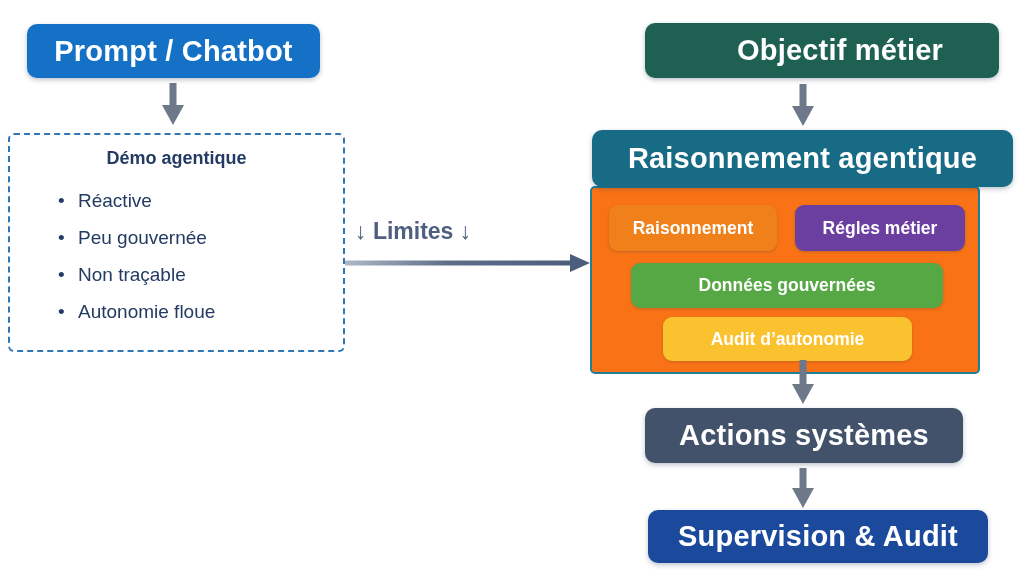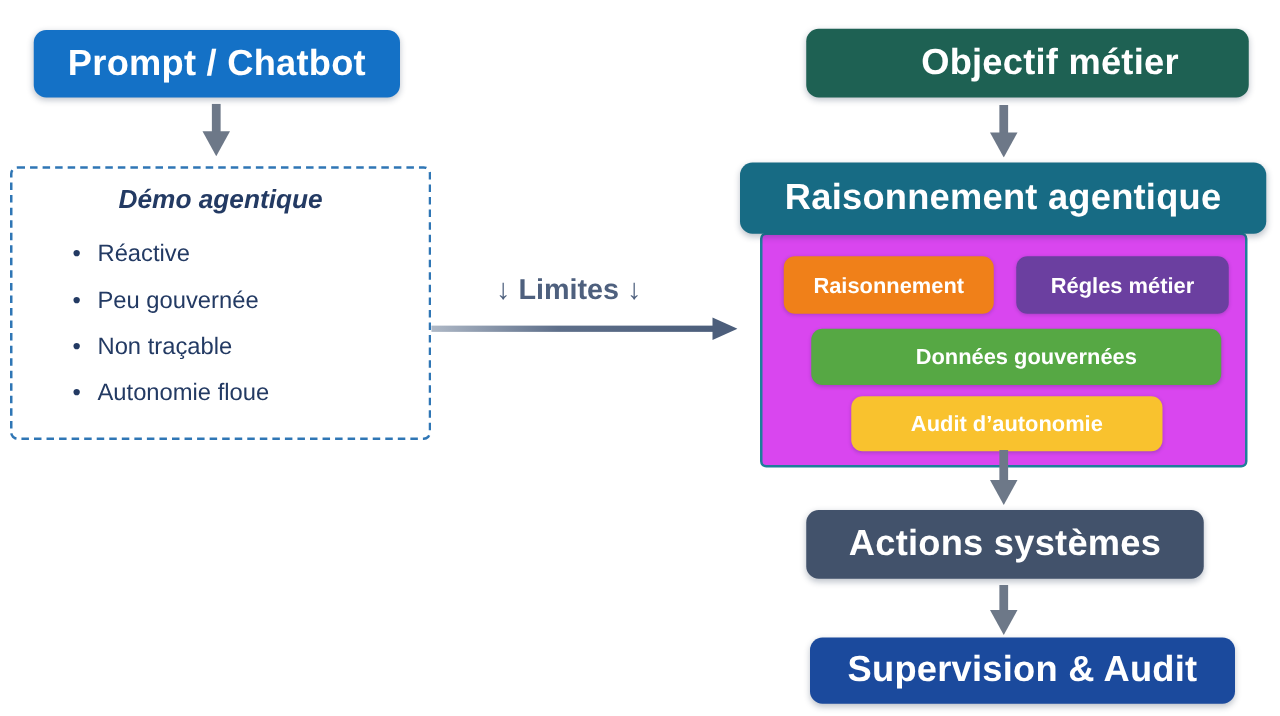--- a/index.html
+++ b/index.html
@@ -10,38 +10,38 @@
   .node{
     position:absolute;display:flex;align-items:center;justify-content:center;
     border-radius:10px;color:#ffffff;font-weight:bold;font-size:29px;
     box-shadow:0 2px 5px rgba(20,40,70,.28);letter-spacing:.2px;
   }
   .dashed-box{
     position:absolute;left:8px;top:133px;width:337px;height:219px;
     border:2px dashed #2f76b5;border-radius:6px;background:#ffffff;box-sizing:border-box;
   }
   .demo-title{
-    margin-top:13px;text-align:center;font-size:21px;font-weight:bold;color:#233a63;font-style:italic;
+    margin-top:13px;text-align:center;font-size:18px;font-weight:bold;color:#233a63;
   }
   .demo-list{
     list-style:none;margin:13px 0 12px 0;padding:0 0 0 48px;
   }
   .demo-list li{
     position:relative;font-size:19px;color:#233a63;line-height:37px;padding-left:20px;
   }
   .demo-list li::before{
     content:"\2022";position:absolute;left:0;top:0;color:#233a63;font-size:19px;
   }
   .limites-label{
-    position:absolute;left:355px;top:218px;width:200px;text-align:center;
+    position:absolute;left:355px;top:218px;width:200px;text-align:left;
     font-size:23px;font-weight:bold;color:#4e607e;
   }
   .orch-container{
-    position:absolute;left:608px;top:186px;width:390px;height:188px;
-    border:2px solid #1f7e9a;border-radius:5px;background:#d946ef;box-sizing:border-box;
+    position:absolute;left:590px;top:186px;width:390px;height:188px;
+    border:2px solid #1f7e9a;border-radius:5px;background:#f97316;box-sizing:border-box;
   }
   .chip{
     position:absolute;display:flex;align-items:center;justify-content:center;
     border-radius:9px;color:#ffffff;font-weight:bold;font-size:17.5px;
     box-shadow:0 1px 3px rgba(20,40,70,.22);
   }
   .arrow-down{position:absolute;}
   .arrow-right{position:absolute;left:345px;top:252px;}
   svg{display:block;}
 </style>
@@ -98,21 +98,21 @@
     </svg>
   </div>
 
   <div class="orch-container">
     <div class="chip" style="left: 17px; top: 17px; width: 168px; height: 46px; background-color: rgb(240, 128, 25);">
       <span>Raisonnement</span>
     </div>
     <div class="chip" style="left: 203px; top: 17px; width: 170px; height: 46px; background-color: rgb(107, 63, 160);">
       <span>Régles métier</span>
     </div>
-    <div class="chip" style="left: 39px; top: 75px; width: 312px; height: 45px; background-color: rgb(86, 168, 68); padding-left: 16px;">
+    <div class="chip" style="left: 39px; top: 75px; width: 312px; height: 45px; background-color: rgb(86, 168, 68);">
       <span>Données gouvernées</span>
     </div>
     <div class="chip" style="left: 71px; top: 129px; width: 249px; height: 44px; background-color: rgb(249, 194, 46);">
       <span>Audit d’autonomie</span>
     </div>
   </div>
 
   <div class="node" style="left: 592px; top: 130px; width: 421px; height: 57px; background-color: rgb(23, 107, 132);">
     <span>Raisonnement agentique</span>
   </div>

